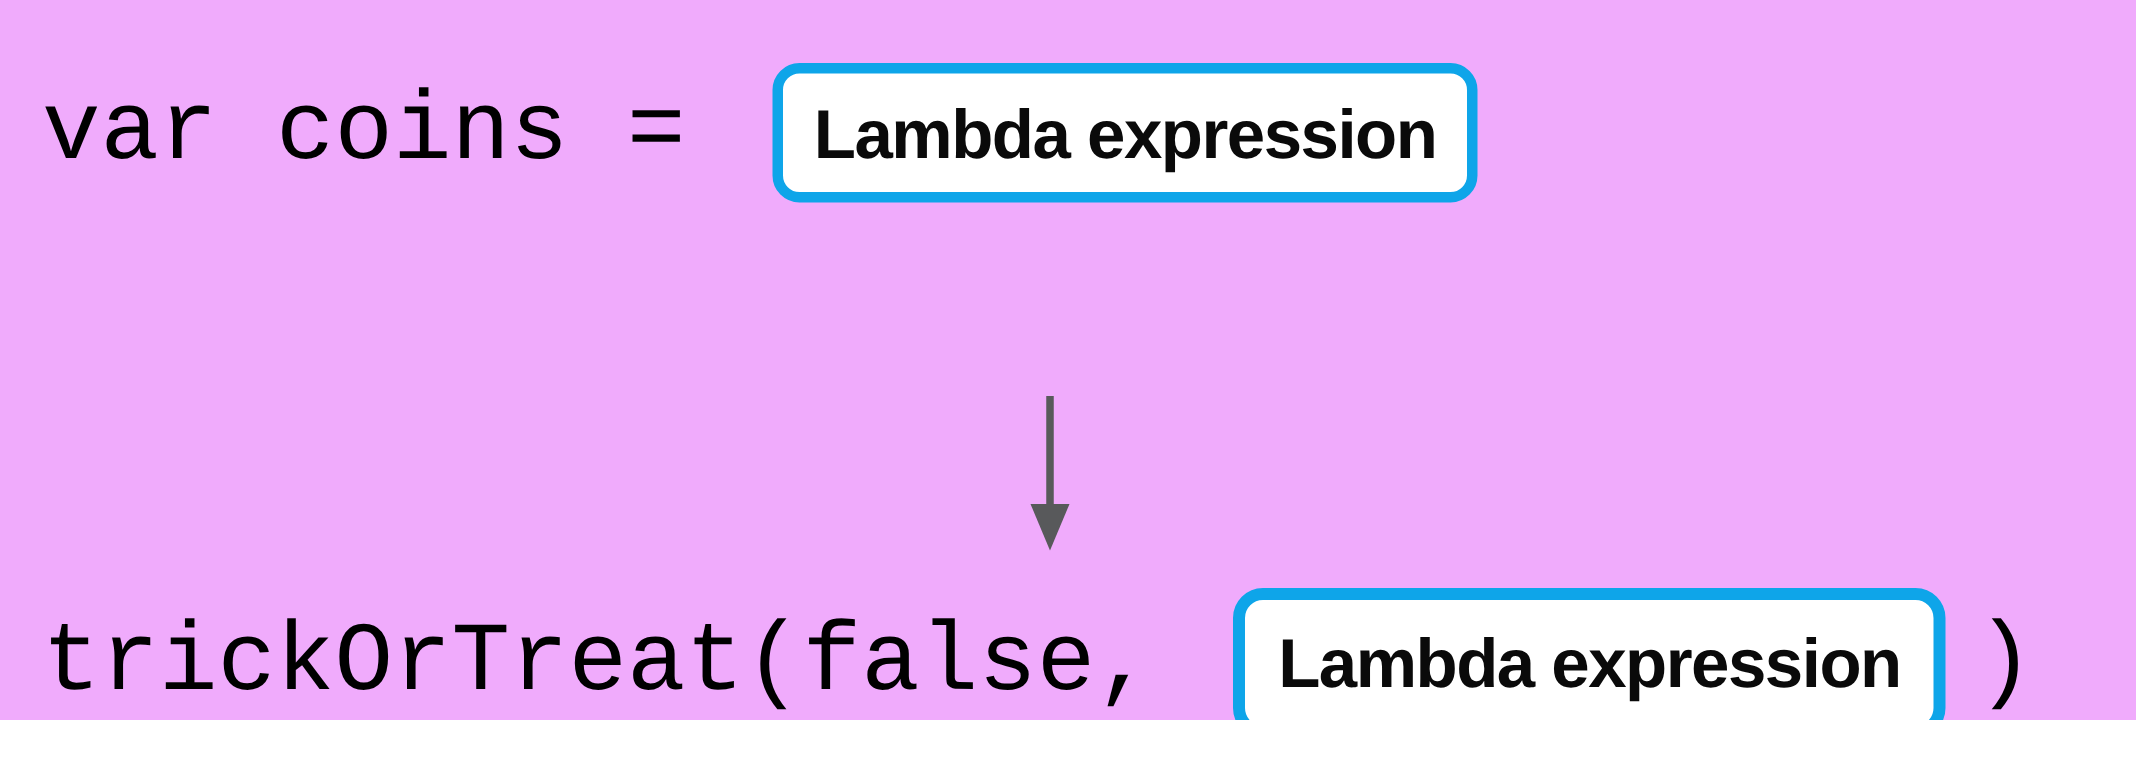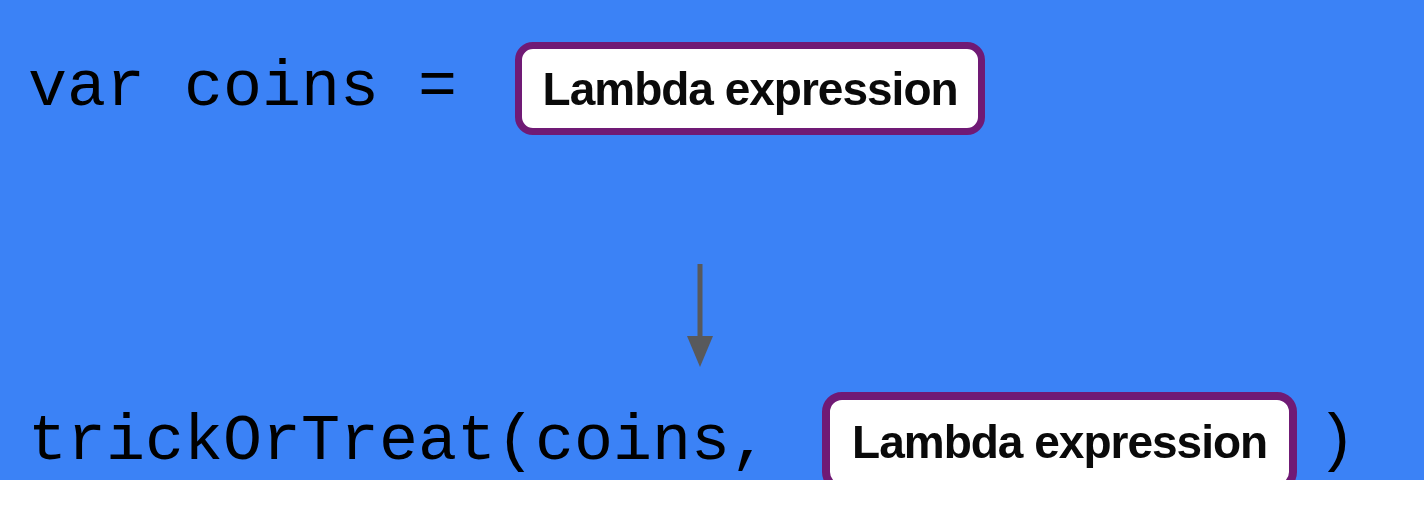--- a/index.html
+++ b/index.html
@@ -4,21 +4,21 @@
 <style>
   html, body {
     margin: 0;
     padding: 0;
     background: #ffffff;
   }
   #canvas {
     position: relative;
     width: 1424px;
     height: 480px;
-    background: #3b82f6;
+    background: #f0abfc;
     overflow: hidden;
   }
   .row {
     position: absolute;
     display: flex;
     align-items: center;
     left: 28px;
   }
   #row1 { top: 40px;  height: 97px; }
   #row2 { top: 166px; height: 96px; }
@@ -32,21 +32,21 @@
     white-space: pre;
     font-weight: 400;
   }
 
   .pill {
     box-sizing: border-box;
     display: flex;
     align-items: center;
     justify-content: center;
     background: #ffffff;
-    border: 7px solid #701a75;
+    border: 7px solid #0ea5e9;
     border-radius: 18px;
     font-family: "Liberation Sans", sans-serif;
     font-weight: 700;
     font-size: 46px;
     letter-spacing: -1px;
     color: #0a0a0a;
     white-space: nowrap;
   }
   #pill1 {
     width: 470px;
@@ -82,20 +82,20 @@
     </span>
   </div>
 
 
   <svg id="arrow" viewBox="0 0 28 104" xmlns="http://www.w3.org/2000/svg">
     <line x1="14" y1="0" x2="14" y2="74" stroke="#58595b" stroke-width="5"></line>
     <polygon points="1,72 27,72 14,103" fill="#58595b"></polygon>
   </svg>
 
   <div class="row" id="row3">
-    <span class="code">trickOrTreat(coins,</span>
+    <span class="code">trickOrTreat(false,</span>
     <span class="pill" id="pill2">
       <span>Lambda expression</span>
     </span>
     <span class="code">)</span>
   </div>
 
 </div>
 
 </body></html>

